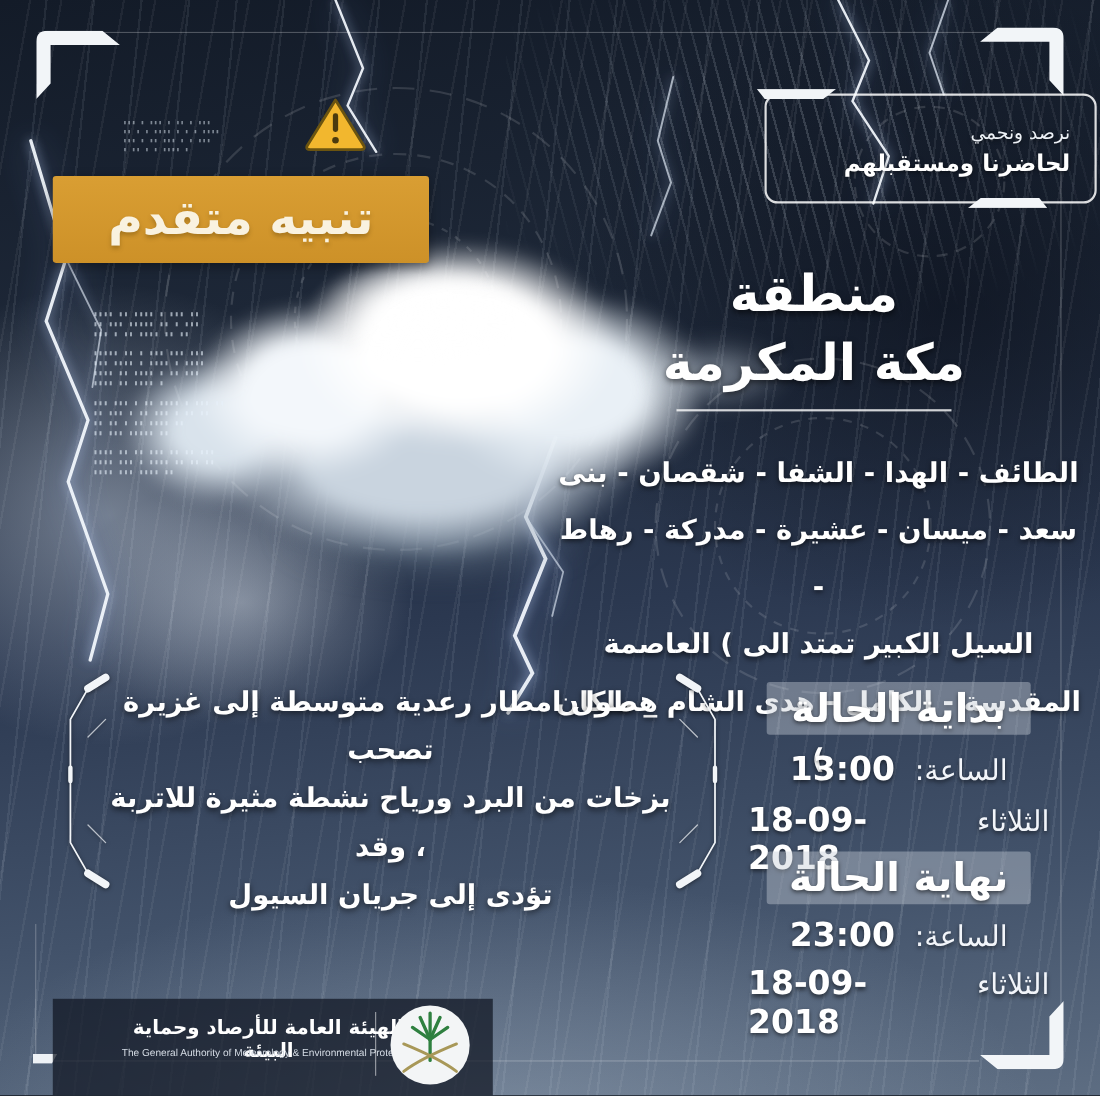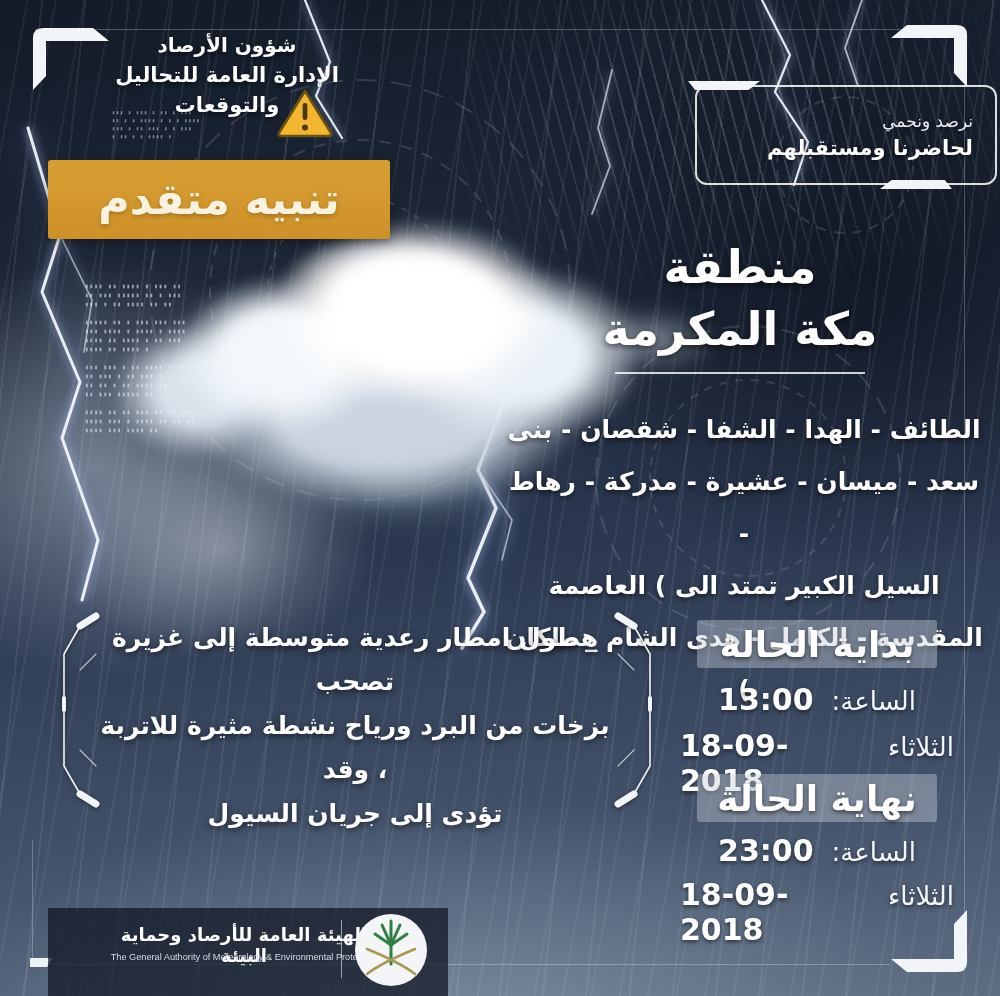--- a/index.html
+++ b/index.html
@@ -182,24 +182,20 @@
 ▮▮ ▮▮▮ ▮▮▮▮▮ ▮▮
 
 ▮▮▮▮ ▮▮ ▮▮  ▮▮▮ ▮▮ ▮▮ ▮▮▮
 ▮▮▮▮ ▮▮▮ ▮ ▮▮▮▮ ▮▮ ▮▮ ▮▮
 ▮▮▮▮ ▮▮▮ ▮▮▮▮ ▮▮</div>
   <div class="datablock2">▮▮▮ ▮ ▮▮▮  ▮ ▮▮ ▮ ▮▮▮
 ▮▮ ▮ ▮ ▮▮▮▮ ▮ ▮ ▮ ▮▮▮▮
 ▮▮▮ ▮ ▮▮ ▮▮▮ ▮ ▮ ▮▮▮
 ▮ ▮▮ ▮ ▮ ▮▮▮▮ ▮</div>
 
-  <div class="dept">
-    <div class="l1">شؤون الأرصاد</div>
-    <div class="l2">الإدارة العامة للتحاليل والتوقعات</div>
-  </div>
 
   <svg class="warn" viewBox="0 0 58 50">
     <path d="M29,3 L55,45 Q56,48 52,48 L6,48 Q2,48 3,45 Z" fill="#f2b72e" stroke="#6b5410" stroke-width="2.6" stroke-linejoin="round"></path>
     <rect x="26.6" y="15" width="4.8" height="17" rx="2.2" fill="#4a3a0e"></rect>
     <circle cx="29" cy="39.5" r="3" fill="#4a3a0e"></circle>
   </svg>
 
   <div class="banner">
     <span>تنبيه متقدم</span>
   </div>

